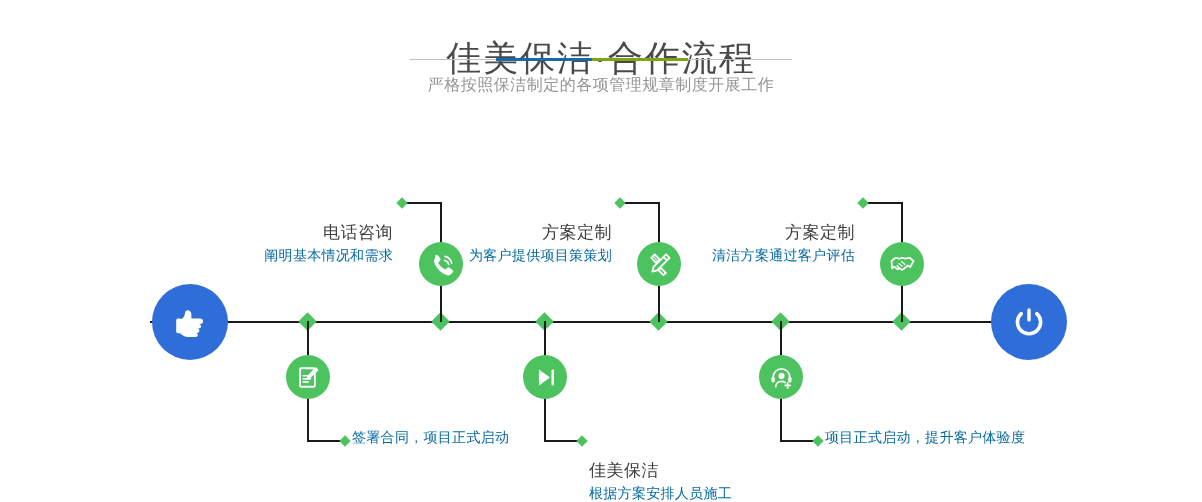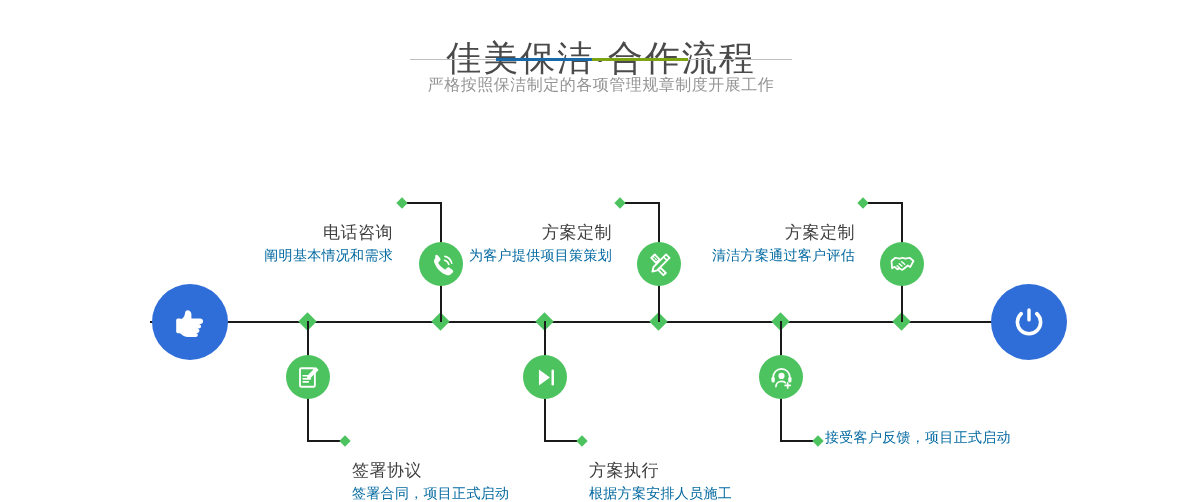--- a/index.html
+++ b/index.html
@@ -228,21 +228,20 @@
     <div class="bubble" style="left:286px; top:355px;">
       <span>
         <svg width="27" height="27" viewBox="0 0 28 28">
           <rect x="5.2" y="4.4" width="15.4" height="19.2" rx="1.4" fill="none" stroke="#ffffff" stroke-width="1.9"></rect>
           <path d="M8.4 12.2h7.6M8.4 15.4h7.6M8.4 18.6h5.4" stroke="#ffffff" stroke-width="1.7" stroke-linecap="round"></path>
           <path d="M21.6 3.2l2.9 2.9-8.6 8.6-3.6.7.7-3.6z" fill="#ffffff"></path>
         </svg>
       </span>
     </div>
     <div class="label left-align" style="left:352px; top:426px; width:280px;">
-      <div class="lbl-title">签署协议</div>
       <div class="lbl-desc">签署合同，项目正式启动</div>
     </div>
   </div>
 
   <div class="node">
     <div class="diamond" style="left:652px; top:315px;"></div>
     <div class="vline" style="left:658px; top:202px; height:120px;"></div>
     <div class="hline" style="left:622px; top:202px; width:38px;"></div>
     <div class="diamond small" style="left:616px; top:199px;"></div>
     <div class="bubble" style="left:637px; top:242px;">
@@ -269,21 +268,21 @@
     <div class="diamond small" style="left:578px; top:437px;"></div>
     <div class="bubble" style="left:523px; top:355px;">
       <span>
         <svg width="27" height="27" viewBox="0 0 28 28">
           <path d="M7.2 5.6l11.4 8.4-11.4 8.4z" fill="#ffffff"></path>
           <rect x="20.2" y="5.6" width="2.6" height="16.8" rx="1.3" fill="#ffffff"></rect>
         </svg>
       </span>
     </div>
     <div class="label left-align" style="left:589px; top:426px; width:280px;">
-      <div class="lbl-title">方案执行</div>
+      <div class="lbl-title">佳美保洁</div>
       <div class="lbl-desc">根据方案安排人员施工</div>
     </div>
   </div>
 
   <div class="node">
     <div class="diamond" style="left:895px; top:315px;"></div>
     <div class="vline" style="left:901px; top:202px; height:120px;"></div>
     <div class="hline" style="left:865px; top:202px; width:38px;"></div>
     <div class="diamond small" style="left:859px; top:199px;"></div>
     <div class="bubble" style="left:880px; top:242px;">
@@ -311,17 +310,17 @@
           <path d="M5.4 13.6a8.6 8.6 0 0 1 17.2 0" fill="none" stroke="#ffffff" stroke-width="1.8" stroke-linecap="round"></path>
           <rect x="3.6" y="13.2" width="3.4" height="6" rx="1.7" fill="#ffffff"></rect>
           <rect x="21" y="13.2" width="3.4" height="6" rx="1.7" fill="#ffffff"></rect>
           <circle cx="14" cy="12.4" r="3.2" fill="#ffffff"></circle>
           <path d="M8.2 23.4c0-3.2 2.6-5.4 5.8-5.4 1.5 0 2.9.5 3.9 1.3" fill="none" stroke="#ffffff" stroke-width="1.8" stroke-linecap="round"></path>
           <path d="M20.4 19.6v5.2M17.8 22.2h5.2" stroke="#ffffff" stroke-width="1.8" stroke-linecap="round"></path>
         </svg>
       </span>
     </div>
     <div class="label left-align" style="left:825px; top:426px; width:300px;">
-      <div class="lbl-desc">接受客户反馈，项目正式启动</div>
+      <div class="lbl-desc">项目正式启动，提升客户体验度</div>
     </div>
   </div>
 
 </div>
 
 </body></html>

